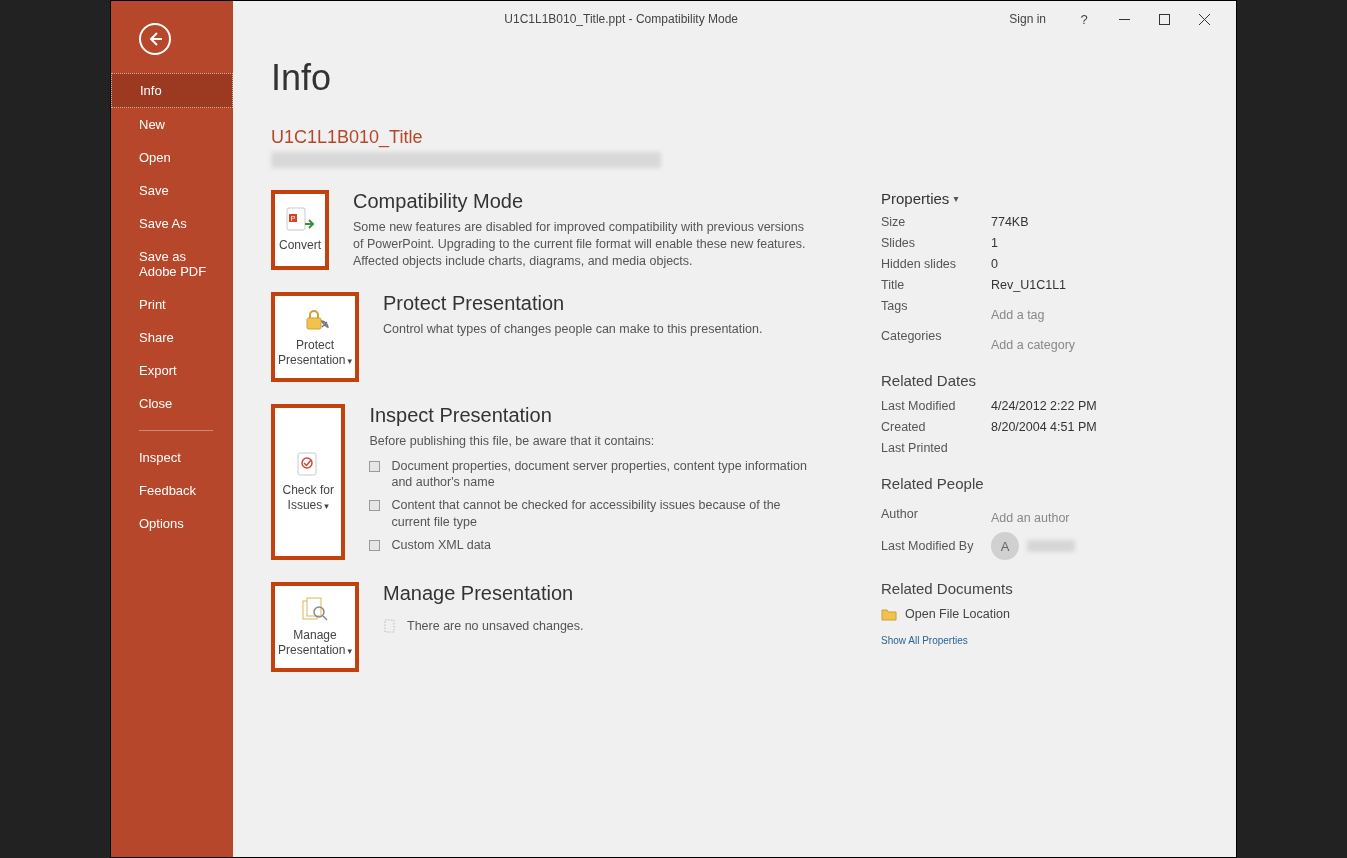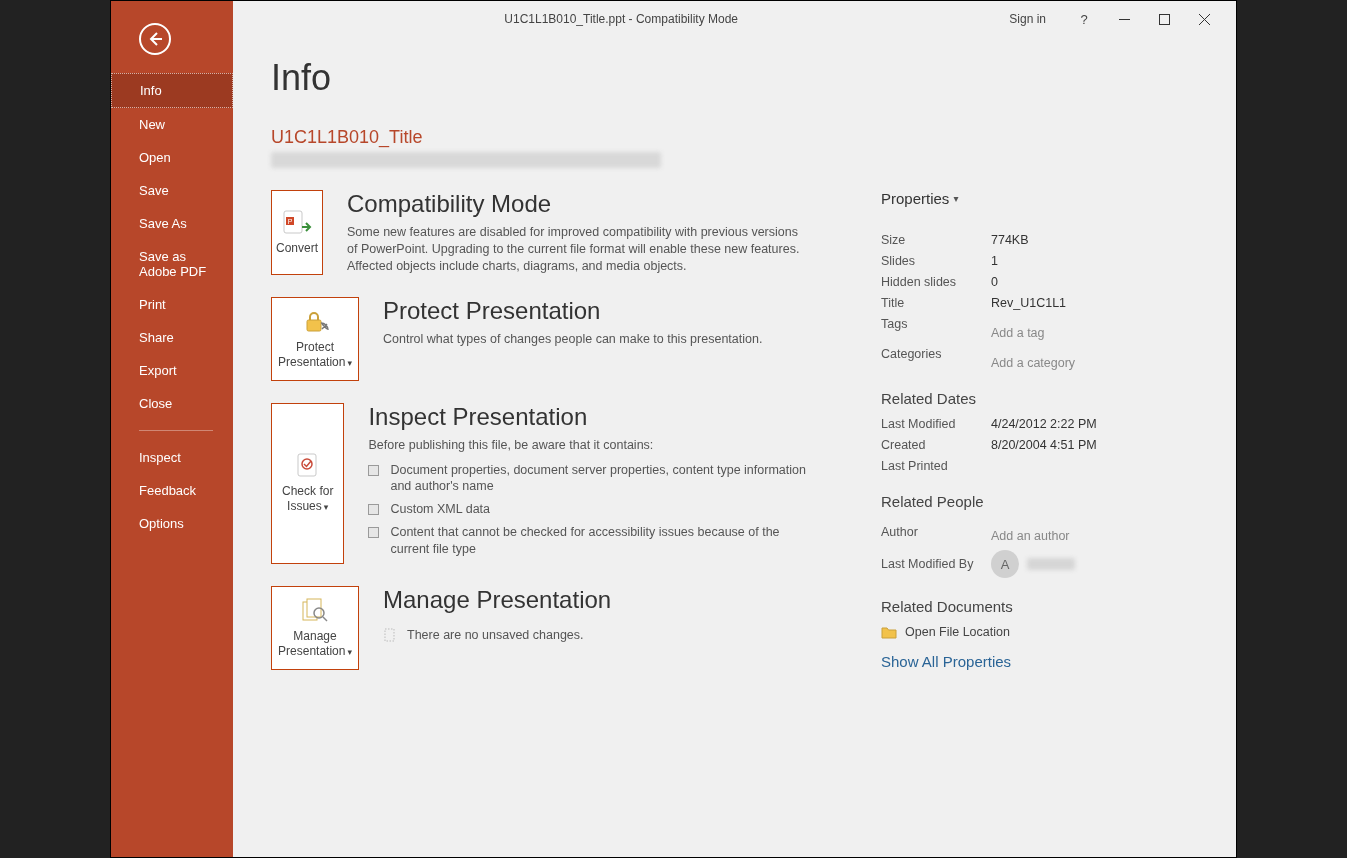--- a/index.html
+++ b/index.html
@@ -56,60 +56,60 @@
     height: 16px; width: 390px; background: #d8d8d8; border-radius: 2px;
     filter: blur(2px); margin-bottom: 22px;
   }
 
   .content-row { display: flex; gap: 70px; }
   .left-col { width: 540px; }
   .right-col { flex: 1; }
 
   .section { display: flex; gap: 24px; margin-bottom: 22px; }
   .big-btn {
-    width: 88px; min-height: 78px; background: #fff; border: 1px solid #c2410c;
+    width: 88px; min-height: 78px; background: #fff; border: 4px solid #c2410c;
     display: flex; flex-direction: column; align-items: center; justify-content: center;
     padding: 10px 4px; cursor: pointer; text-align: center; font-size: 12px; color: #444;
   }
   .big-btn .icon-slot { width: 30px; height: 26px; margin-bottom: 6px; display:flex; align-items:center; justify-content:center; }
   .big-btn .btn-label { line-height: 1.25; }
   .big-btn .chev { font-size: 9px; margin-left: 2px; }
-  .sec-body .sec-head { font-size: 24px; color: #333; font-weight: 400; margin-bottom: 6px; }
+  .sec-body .sec-head { font-size: 20px; color: #333; font-weight: 400; margin-bottom: 6px; }
   .sec-body .sec-desc { font-size: 12.5px; color: #555; line-height: 1.35; }
   .sec-body ul { list-style: none; margin-top: 8px; }
   .sec-body ul li {
     position: relative; padding-left: 22px; font-size: 12.5px; color: #555;
     margin-bottom: 6px; line-height: 1.35;
   }
   .sec-body ul li::before {
     content: ""; position: absolute; left: 0; top: 3px;
     width: 9px; height: 9px; border: 1px solid #9a9a9a; background: #e6e6e6;
   }
 
   
   .mp-line { display: flex; align-items: center; gap: 10px; font-size: 12.5px; color: #555; margin-top: 14px; }
   .mp-line .tiny-icon { width: 14px; height: 14px; display:inline-flex; align-items:center; justify-content:center; }
 
   
   .prop-header {
     font-size: 15px; color: #333; font-weight: 400; cursor: pointer;
-    display: inline-flex; align-items: center; gap: 4px; margin-bottom: 26px;
+    display: inline-flex; align-items: center; gap: 4px; margin-bottom: 8px;
   }
   .prop-header .chev { font-size: 10px; color: #555; }
   .prop-grid { display: grid; grid-template-columns: 100px 1fr; row-gap: 7px; column-gap: 10px; font-size: 12.5px; margin-bottom: 20px; }
   .prop-grid .k { color: #555; }
   .prop-grid .v { color: #333; }
   .prop-grid .v.placeholder { color: #888; margin-top: 9px; }
   .subhead { font-size: 15px; color: #444; font-weight: 400; margin: 6px 0 10px; }
   .avatar-row { display: flex; align-items: center; gap: 8px; }
   .avatar { width: 28px; height: 28px; border-radius: 50%; background: #d0d0d0; color: #666; display:flex; align-items:center; justify-content:center; font-size: 13px; }
   .avatar-name-blur { width: 48px; height: 12px; background: #d6d6d6; filter: blur(2px); border-radius: 2px; }
   .open-loc { display: flex; align-items: center; gap: 8px; font-size: 12.5px; color: #444; margin-top: 6px; cursor: pointer; }
   .folder-icon { width: 16px; height: 14px; display:inline-block; }
-  .link { color: #2a6496; font-size: 15px; cursor: pointer; margin-top: 14px; display: inline-block; }
+  .link { color: #2a6496; font-size: 10px; cursor: pointer; margin-top: 14px; display: inline-block; }
 
 </style>
 </head>
 <body>
 
 <div class="app">
 
   <div class="titlebar">
     <div style="width:122px;"></div>
     <div class="title-text">U1C1L1B010_Title.ppt  -  Compatibility Mode</div>
@@ -217,22 +217,22 @@
             <div class="btn-label">
               <span>Check for</span><br>
               <span>Issues</span><span class="chev">▾</span>
             </div>
           </div>
           <div class="sec-body">
             <div class="sec-head">Inspect Presentation</div>
             <div class="sec-desc">Before publishing this file, be aware that it contains:</div>
             <ul>
               <li>Document properties, document server properties, content type information and author's name</li>
+              <li>Content that cannot be checked for accessibility issues because of the current file type</li>
               <li>Custom XML data</li>
-              <li>Content that cannot be checked for accessibility issues because of the current file type</li>
             </ul>
           </div>
         </div>
 
         <div class="section">
           <div class="big-btn">
             <div class="icon-slot">
               <svg viewBox="0 0 30 26">
                   <rect x="3" y="5" width="14" height="18" fill="#fff" stroke="#d6b65a"></rect>
                   <rect x="7" y="2" width="14" height="18" fill="#fff" stroke="#d6b65a"></rect>

